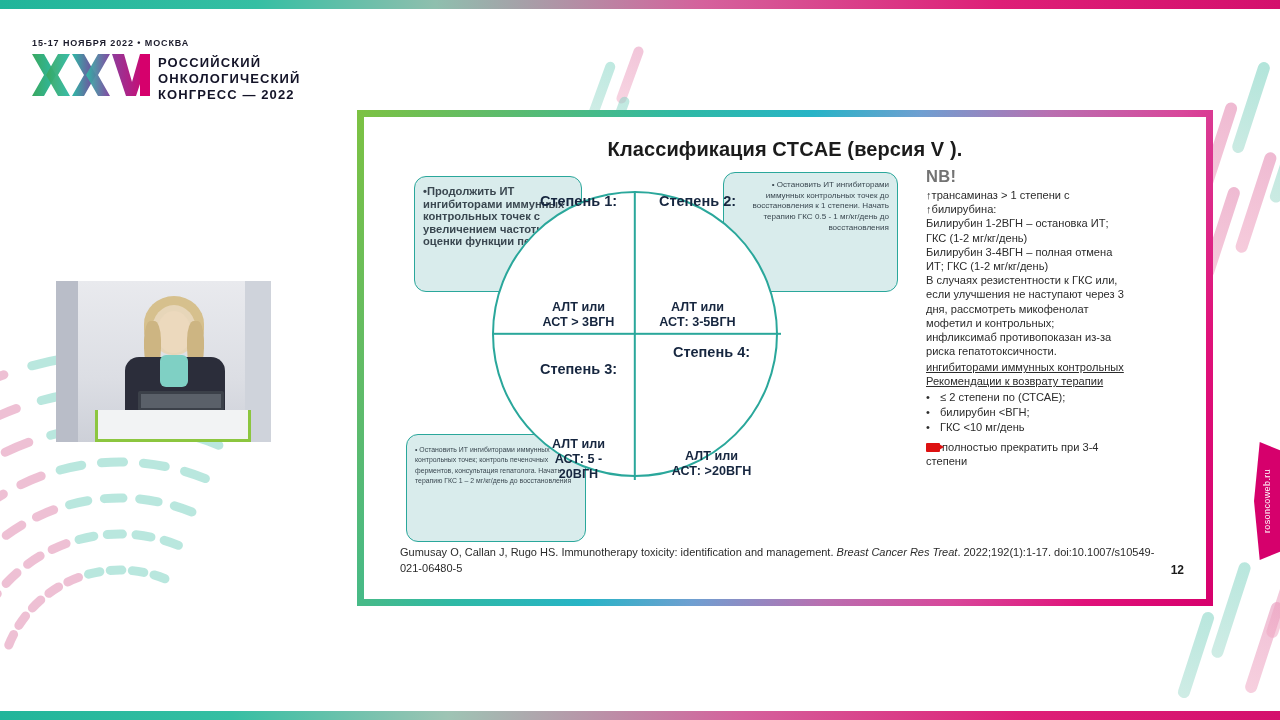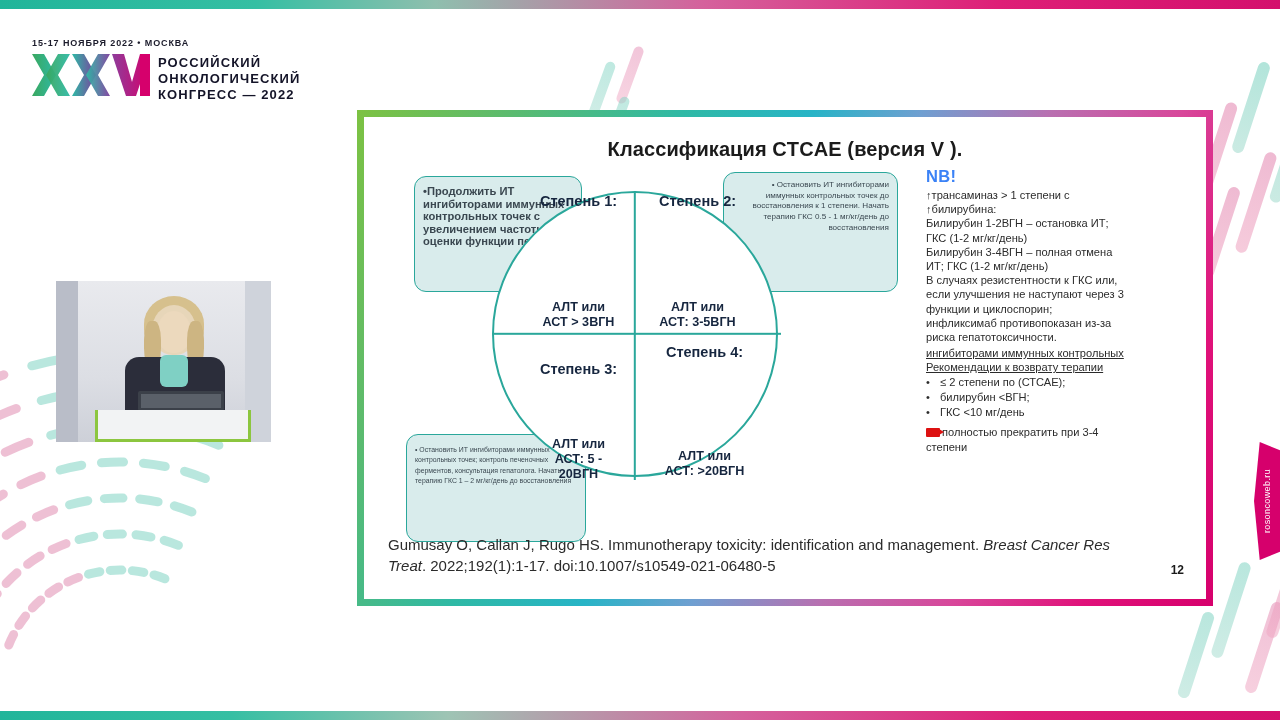--- a/index.html
+++ b/index.html
@@ -102,39 +102,39 @@
     position:absolute; top:50%; left:-1px; width:288px; height:2.4px;
     background:#2aa79b; transform:translateY(-50%);
   }
   .quad { position:absolute; width:143px; height:143px; display:flex; flex-direction:column;
           align-items:center; justify-content:space-between; text-align:center; color:#16263f; }
   .quad .q-title { font-size:14.5px; font-weight:bold; margin-bottom:4px; color:#16263f; }
   .quad .q-body { font-size:12.6px; font-weight:bold; line-height:1.2; color:#16263f; }
   #quad-1 { left:0; top:0; padding-left:26px; padding-bottom:6px; }
   #quad-2 { left:143px; top:0; padding-right:22px; padding-bottom:6px; }
   #quad-3 { left:0; top:146px; padding-left:26px; padding-top:22px; }
-  #quad-4 { left:149px; top:143px; padding-right:20px; padding-top:8px; }
+  #quad-4 { left:156px; top:143px; padding-right:20px; padding-top:8px; }
 
   
   .rpanel { position:absolute; left:562px; top:50px; width:290px; color:#2b2b2b; }
-  .nb { font-size:16.5px; font-weight:bold; color:#3b82f6; margin-bottom:2px; letter-spacing:.3px; }
+  .nb { font-size:16.5px; font-weight:bold; color:#737373; margin-bottom:2px; letter-spacing:.3px; }
   .rline { font-size:11.1px; line-height:1.28; color:#2b2b2b; }
   .rgap { height:2px; }
   .rhead { font-size:11.1px; line-height:1.28; color:#2b2b2b; text-decoration:underline; }
   .rbullets { margin-top:1px; }
   .rb { font-size:11.1px; line-height:1.35; color:#2b2b2b; display:flex; }
   .rb .dot { width:14px; flex:0 0 14px; }
   .rfinal { margin-top:5px; text-align:left; font-size:11.1px; line-height:1.3; color:#2b2b2b; }
   .hand-icon { display:inline-block; width:14px; height:9px; background:#d11; position:relative;
                vertical-align:-1px; margin-right:2px; border-radius:1px; }
   .hand-icon::after { content:""; position:absolute; right:-4px; top:1px; border-left:5px solid #d11;
                border-top:3px solid transparent; border-bottom:3px solid transparent; }
 
   
-  .cite { position:absolute; left:24px; bottom:22px; width:760px; font-size:15px;
+  .cite { position:absolute; left:36px; bottom:22px; width:760px; font-size:11px;
           line-height:1.45; color:#2b2b2b; }
   .cite i { font-style:italic; }
   .pageno { position:absolute; right:22px; bottom:22px; font-size:12px; font-weight:bold; color:#1b1b1b; }
 
   
   .sidetab {
     position:absolute; right:0; top:442px; width:26px; height:118px;
     background:#d6006c;
     clip-path: polygon(22% 0%, 100% 7%, 100% 93%, 22% 100%, 0% 50%);
   }
@@ -330,21 +330,22 @@
         <div class="nb">NB!</div>
         <div id="rlines">
             <div class="rline">↑трансаминаз &gt; 1 степени с</div>
             <div class="rline">↑билирубина:</div>
             <div class="rline">Билирубин 1-2ВГН – остановка ИТ;</div>
             <div class="rline">ГКС (1-2 мг/кг/день)</div>
             <div class="rline">Билирубин 3-4ВГН – полная отмена</div>
             <div class="rline">ИТ; ГКС (1-2 мг/кг/день)</div>
             <div class="rline">В случаях резистентности к ГКС или,</div>
             <div class="rline">если улучшения не наступают через 3</div>
-            <div class="rline">функции и циклоспорин;</div>
+            <div class="rline">дня, рассмотреть микофенолат</div>
+            <div class="rline">мофетил и контрольных;</div>
             <div class="rline">инфликсимаб противопоказан из-за</div>
             <div class="rline">риска гепатотоксичности.</div>
           </div>
         <div class="rgap"></div>
         <div id="rhead">
             <div class="rhead">ингибиторами иммунных контрольных</div>
             <div class="rhead">Рекомендации к возврату терапии</div>
           </div>
         <div class="rbullets" id="rbullets">
             <div class="rb">

